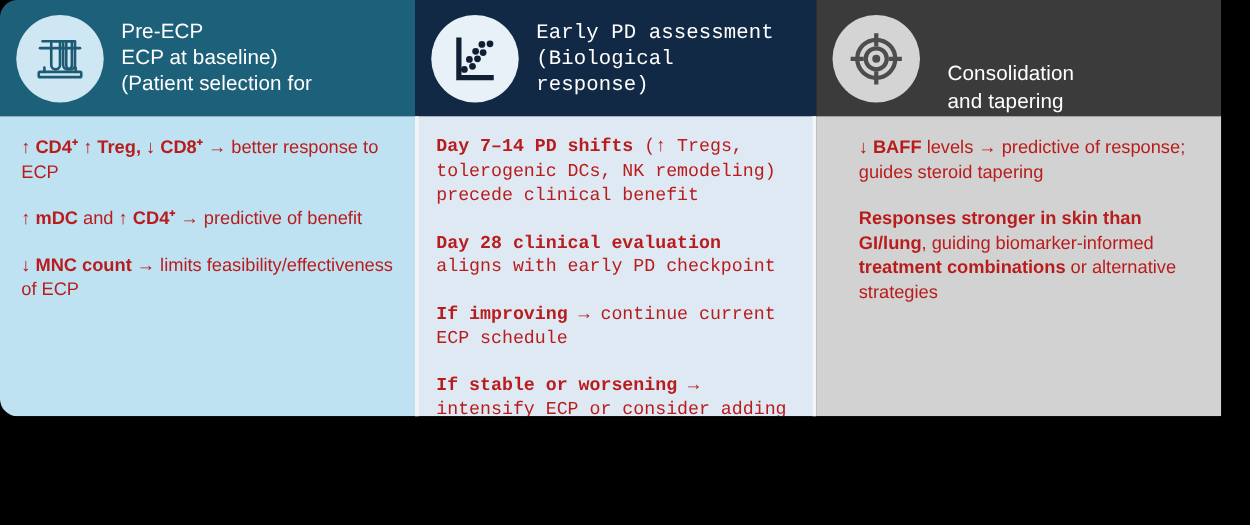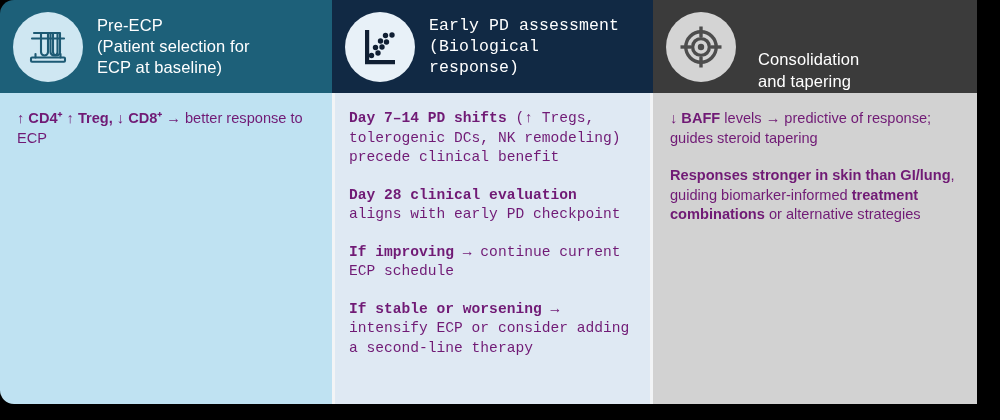--- a/index.html
+++ b/index.html
@@ -19,21 +19,21 @@
     width: 1000px;
     height: 420px;
     background: #000000;
   }
 
   .board {
     position: absolute;
     left: 0;
     top: 0;
     width: 977px;
-    height: 404px;
+    height: 333px;
     display: flex;
     flex-direction: row;
     border-radius: 14px 0 0 14px;
     overflow: hidden;
   }
 
   .column {
     position: relative;
     display: flex;
     flex-direction: column;
@@ -85,26 +85,26 @@
     letter-spacing: 0.1px;
   }
   .col-3 .col-title { padding-left: 22px; margin-top: 48px; }
 
   .col-body {
     flex: 1 1 auto;
     box-sizing: border-box;
     padding: 16px 16px 8px 17px;
     font-size: 14.6px;
     line-height: 1.34;
-    color: #701a75;
+    color: #b91c1c;
     overflow: hidden;
   }
   .col-1 .col-body { background: #bfe2f2; }
   .col-2 .col-body { background: #dfe9f3; }
-  .col-3 .col-body { background: #d2d2d2; padding-left: 17px; }
+  .col-3 .col-body { background: #d2d2d2; padding-left: 34px; }
 
   .para {
     margin: 0 0 18px 0;
   }
   .para:last-child { margin-bottom: 0; }
 
   .para b { font-weight: bold; }
 
   
   .gutter {
@@ -134,26 +134,28 @@
               <path d="M28 9 h7 v19 a3.5 3.5 0 0 1 -7 0 V9"></path>
               <line x1="7" y1="14.5" x2="39" y2="14.5"></line>
               <rect x="6" y="33.5" width="34" height="4.2" rx="1"></rect>
               <line x1="10.5" y1="30" x2="10.5" y2="33.5"></line>
               <line x1="35.5" y1="30" x2="35.5" y2="33.5"></line>
             </g>
           </svg>
         </div>
         <div class="col-title">
           <div>Pre-ECP</div>
+          <div>ECP at baseline)</div>
           <div>(Patient selection for</div>
-          <div>ECP at baseline)</div>
         </div>
       </div>
       <div class="col-body">
         <p class="para"><b>↑ CD4⁺ ↑ Treg, ↓ CD8⁺</b><span> → better response to ECP</span></p>
+        <p class="para"><b>↑ mDC</b><span> and </span><b>↑ CD4⁺</b><span> → predictive of benefit</span></p>
+        <p class="para"><b>↓ MNC count</b><span> → limits feasibility/effectiveness of ECP</span></p>
       </div>
     </div>
 
     <div class="column col-2">
       <div class="col-head">
         <div class="icon-badge">
           <svg width="46" height="46" viewBox="0 0 46 46" aria-hidden="true">
             <g fill="#101f33">
               <path d="M8 6 h4.2 v30 H38 v4.2 H8 Z"></path>
               <circle cx="14.5" cy="31.5" r="2.7"></circle>

